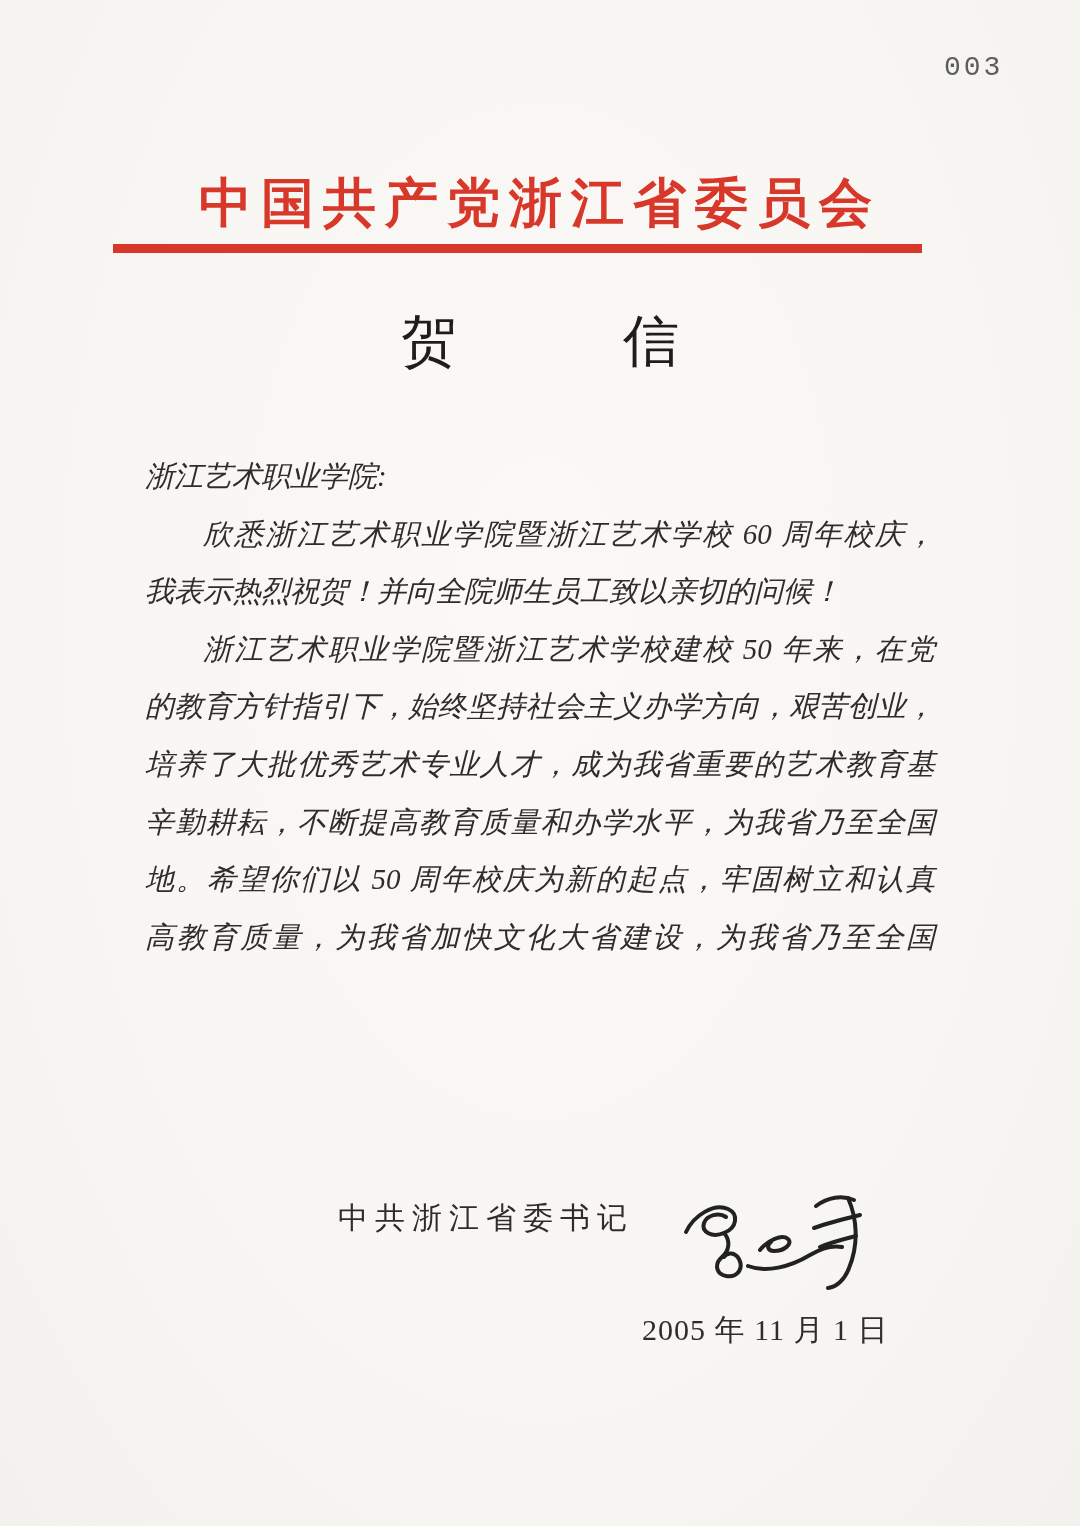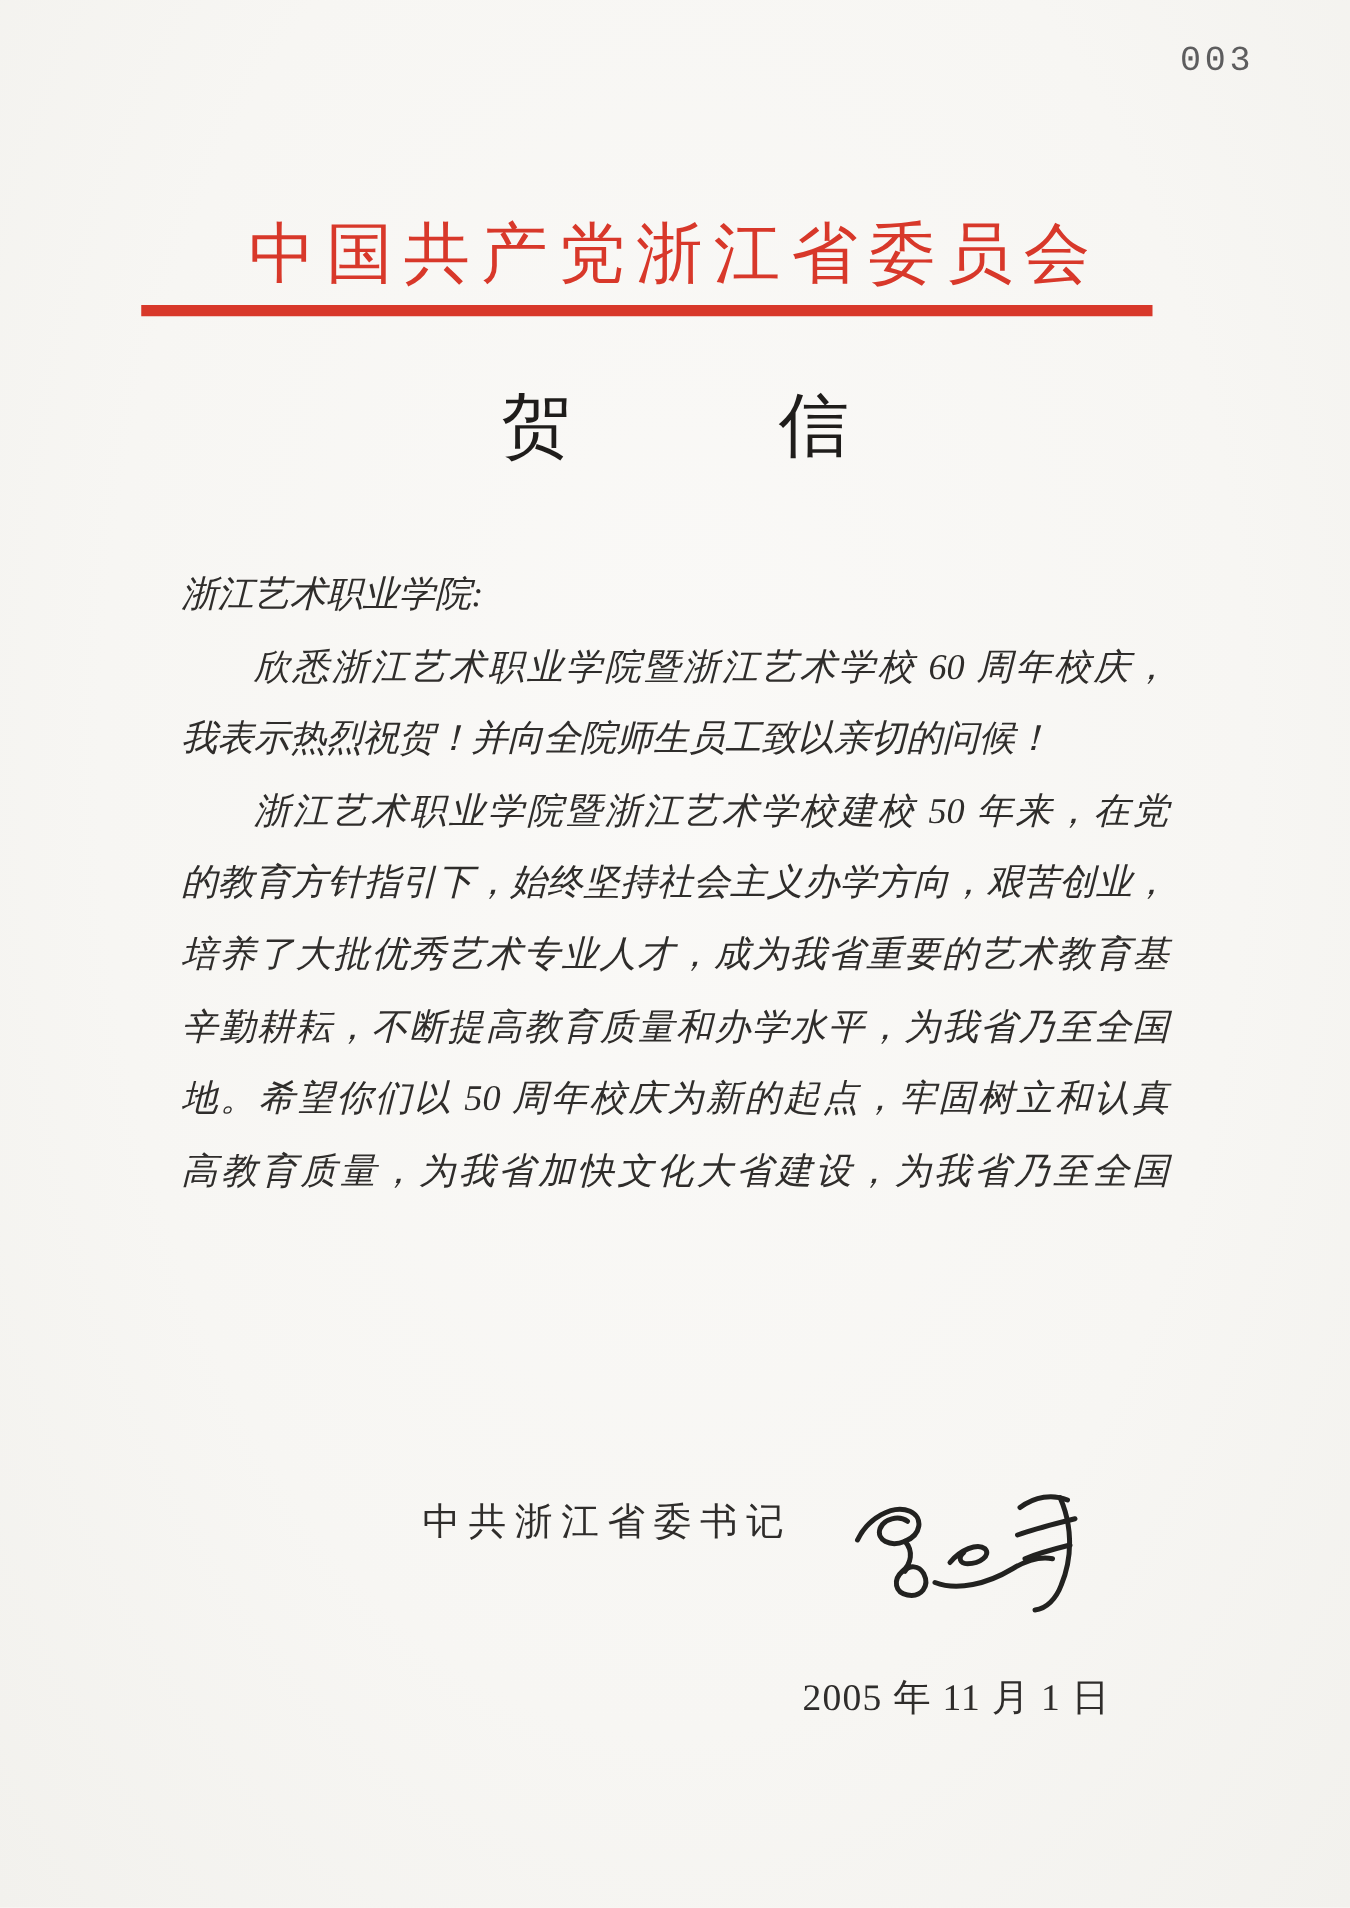--- a/index.html
+++ b/index.html
@@ -11,34 +11,34 @@
   .page {
     position: relative;
     width: 1080px; height: 1526px;
     background:
       radial-gradient(ellipse at 50% 40%, #faf9f7 0%, #f7f6f3 60%, #f2f1ed 100%);
     overflow: hidden;
     color: #2f2d2b;
   }
   .page-number {
     position: absolute;
-    left: 944px; top: 34px;
+    left: 944px; top: 52px;
     font-family: "Liberation Mono", "DejaVu Sans Mono", monospace;
     font-size: 28px;
     letter-spacing: 3px;
     color: #3c3c3e;
     opacity: 0.82;
   }
   .letterhead {
     position: absolute;
     left: 0; top: 168px;
     width: 1080px;
     text-align: center;
     font-size: 53px;
-    font-weight: normal;
+    font-weight: bold;
     letter-spacing: 9px;
     color: #d8382a;
     white-space: nowrap;
   }
   .red-rule {
     position: absolute;
     left: 113px; top: 244px;
     width: 809px; height: 9px;
     background: #d8382a;
   }
@@ -89,21 +89,20 @@
     stroke-linecap: round;
     stroke-linejoin: round;
   }
   .letter-date {
     position: absolute;
     left: 642px; top: 1310px;
     font-size: 30px;
     letter-spacing: 1px;
     color: #2f2d2b;
     white-space: nowrap;
-    margin-top: 28px;
   }
 </style>
 </head>
 <body>
 
 <div class="page">
 
   <div class="page-number">003</div>
 
   <div class="letterhead">中国共产党浙江省委员会</div>

